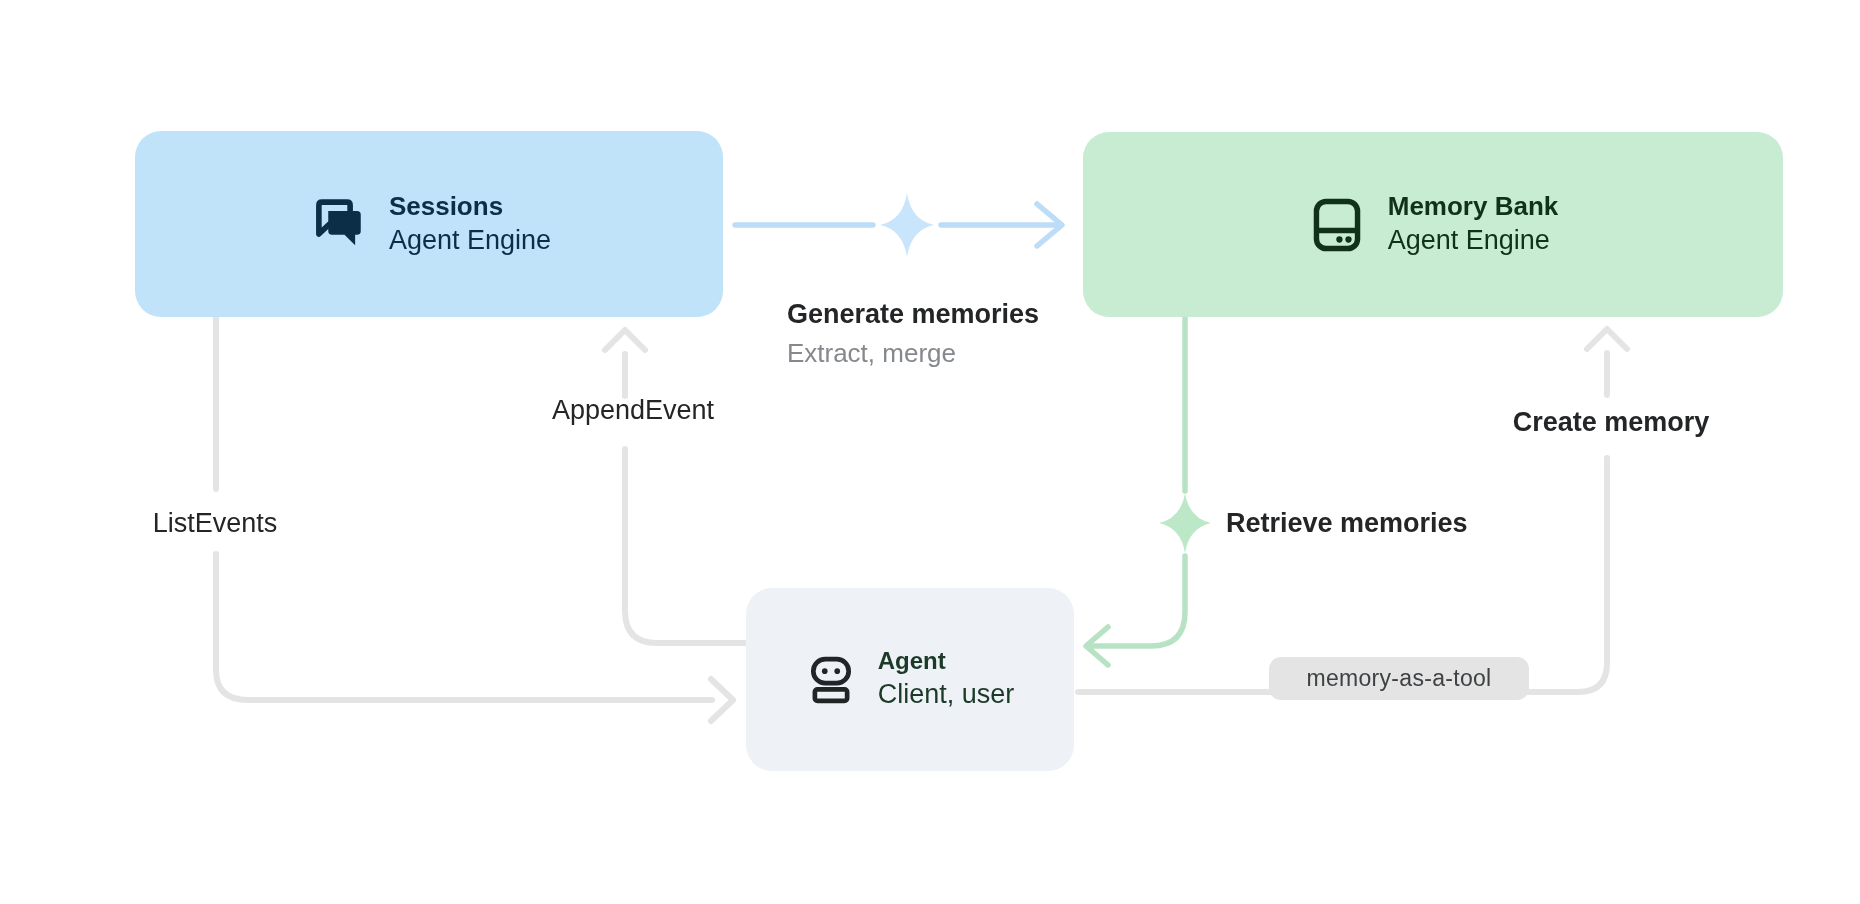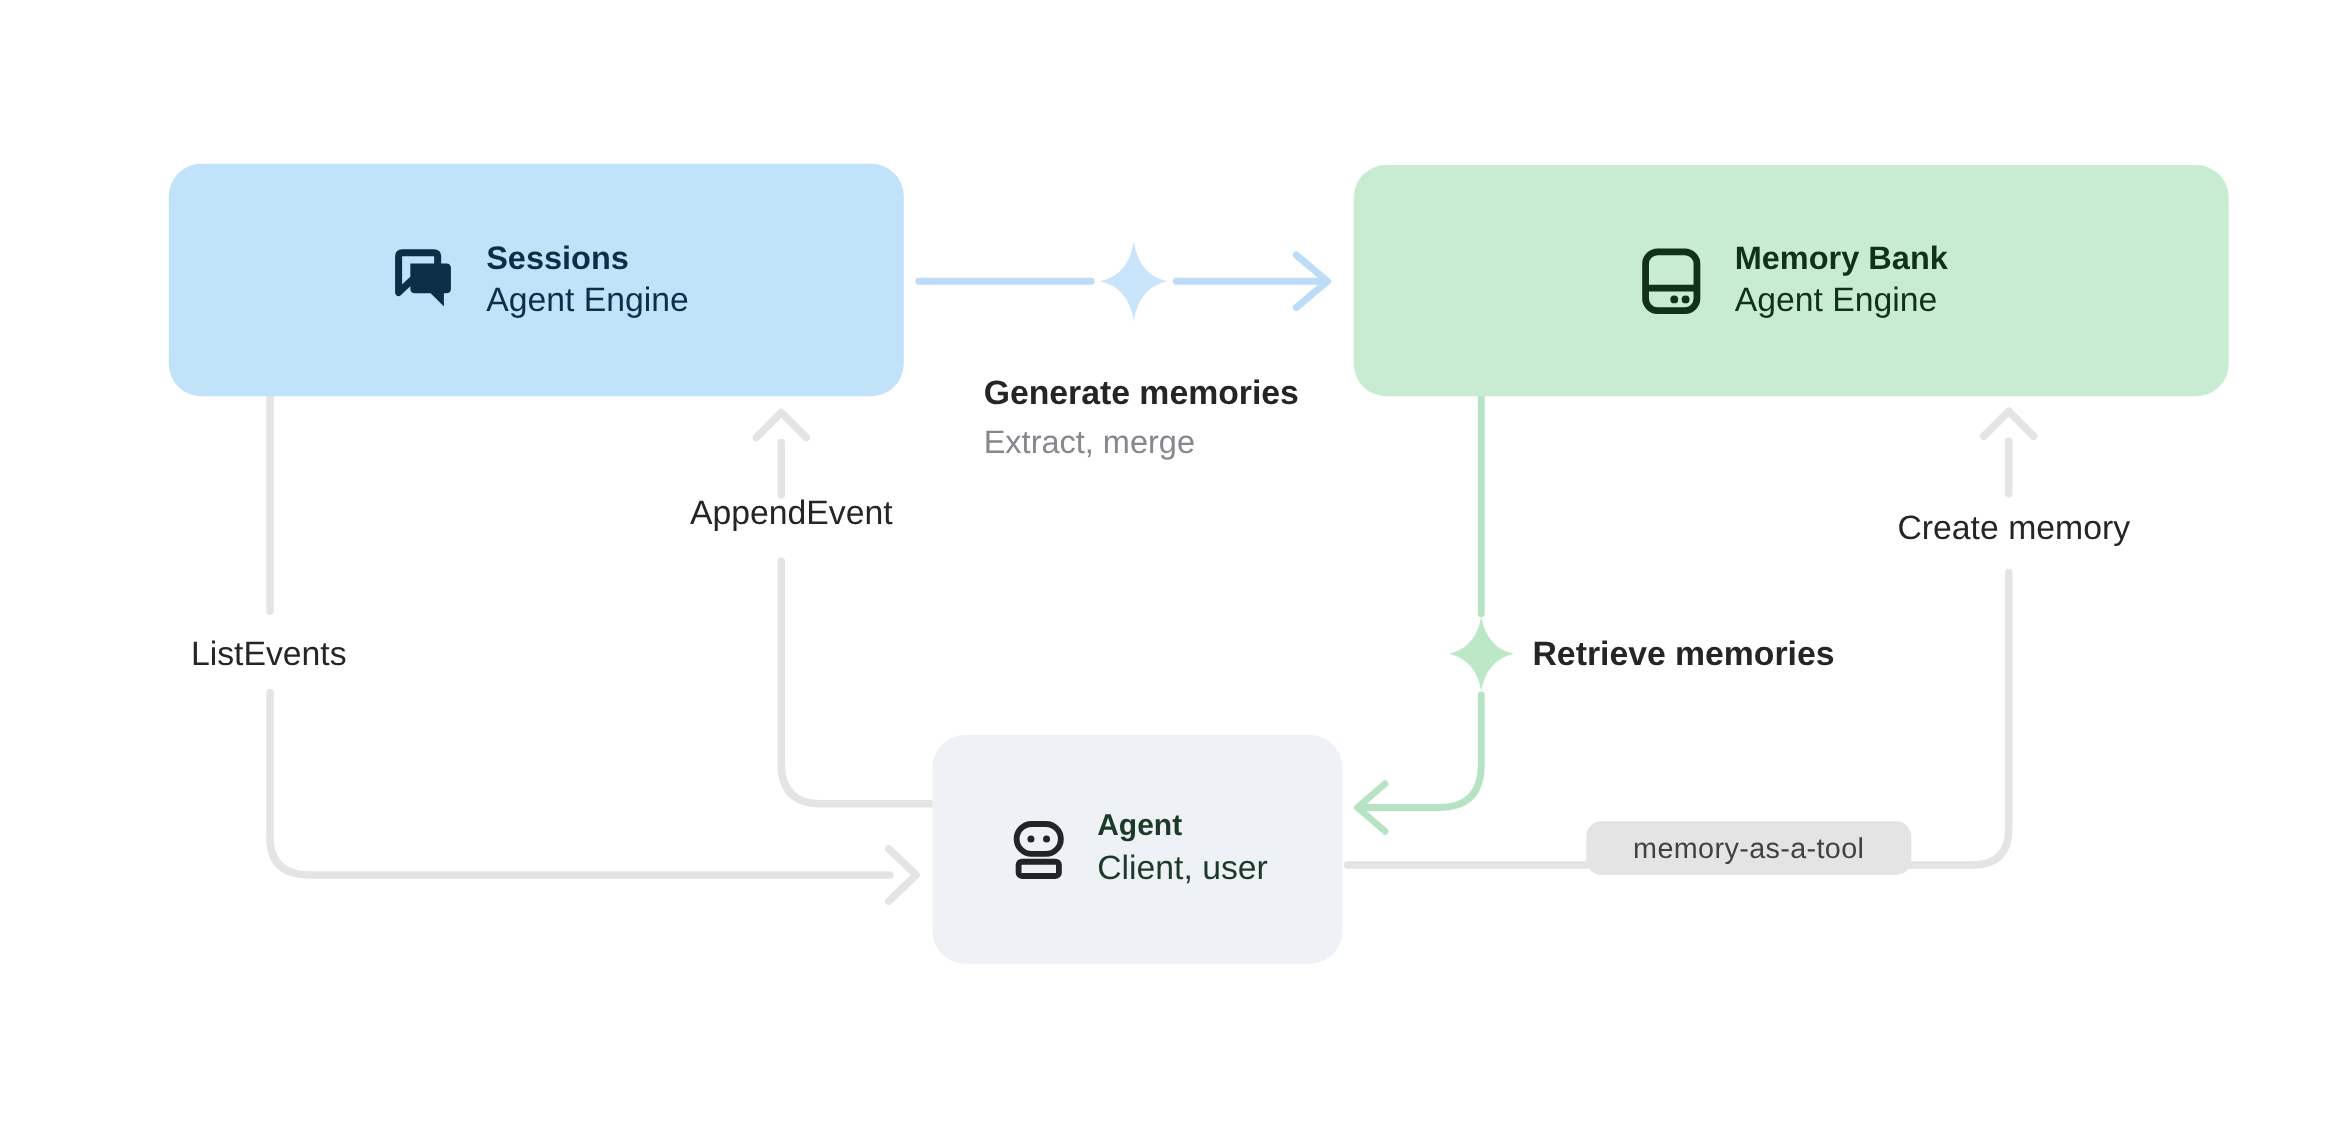--- a/index.html
+++ b/index.html
@@ -26,21 +26,21 @@
   .node-agent .node-title{font-size:24px;}
   .edge-label{
     position:absolute;
     font-size:27px;color:#232527;white-space:nowrap;line-height:1.2;
   }
   .label-generate{left:913px;top:266px;transform:translateX(-50%);text-align:left;font-weight:600;margin-top:32px;}
   .label-generate .sub{font-size:26px;font-weight:400;color:#85888c;margin-top:8px;}
   .label-append{left:633px;top:394px;transform:translateX(-50%);font-weight:400;}
   .label-list{left:215px;top:507px;transform:translateX(-50%);font-weight:400;}
   .label-retrieve{left:1226px;top:507px;font-weight:600;}
-  .label-create{left:1611px;top:406px;transform:translateX(-50%);font-weight:400;}
+  .label-create{left:1611px;top:406px;transform:translateX(-50%);font-weight:700;}
   .badge{
     position:absolute;left:1269px;top:657px;width:260px;height:43px;
     background:#e4e4e4;border-radius:12px;
     display:flex;align-items:center;justify-content:center;
     font-size:23px;color:#3f4244;letter-spacing:0.3px;
   }
 </style>
 </head>
 <body>
 

